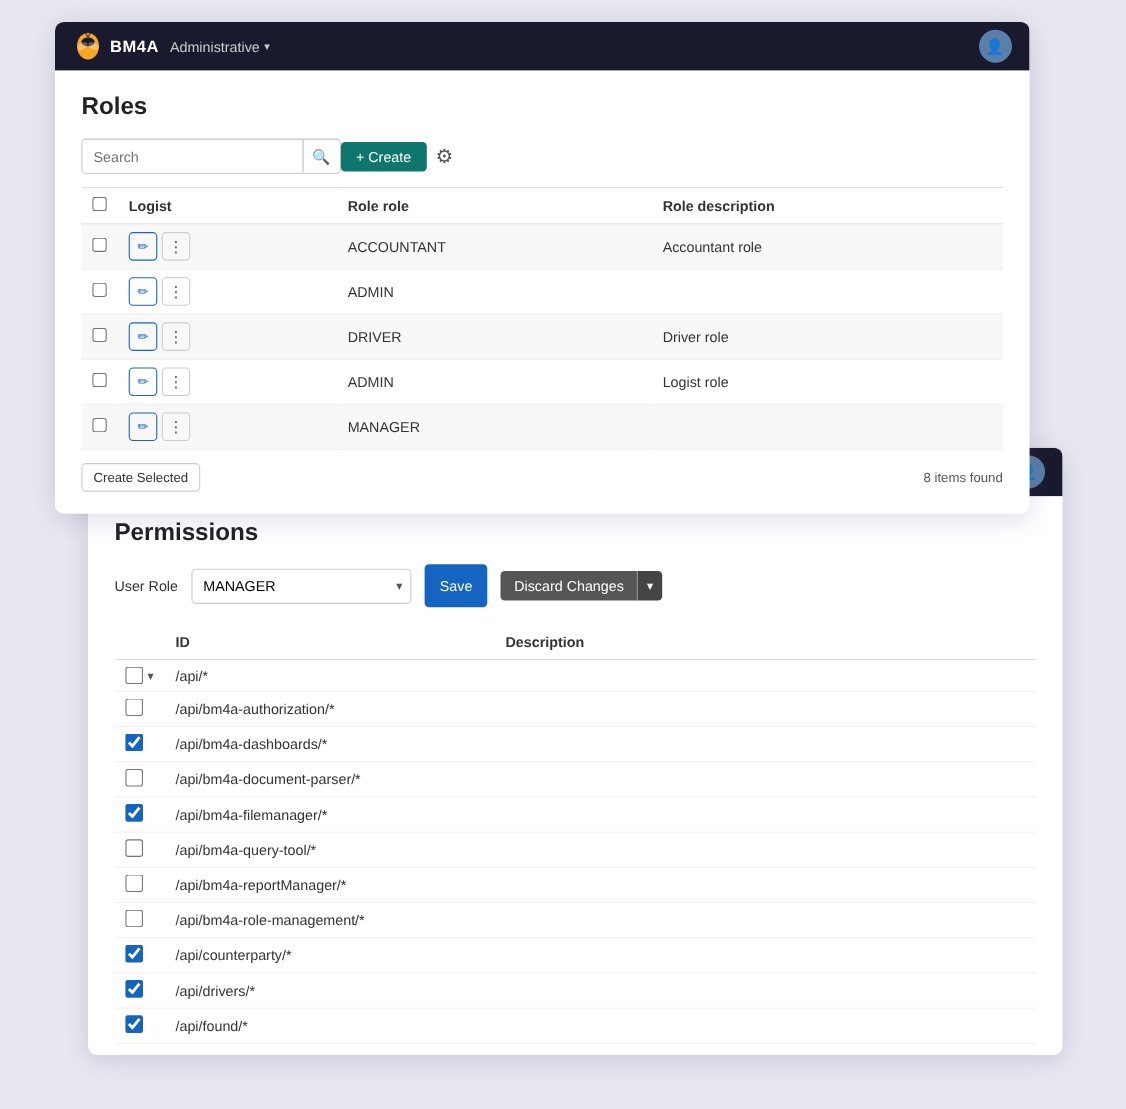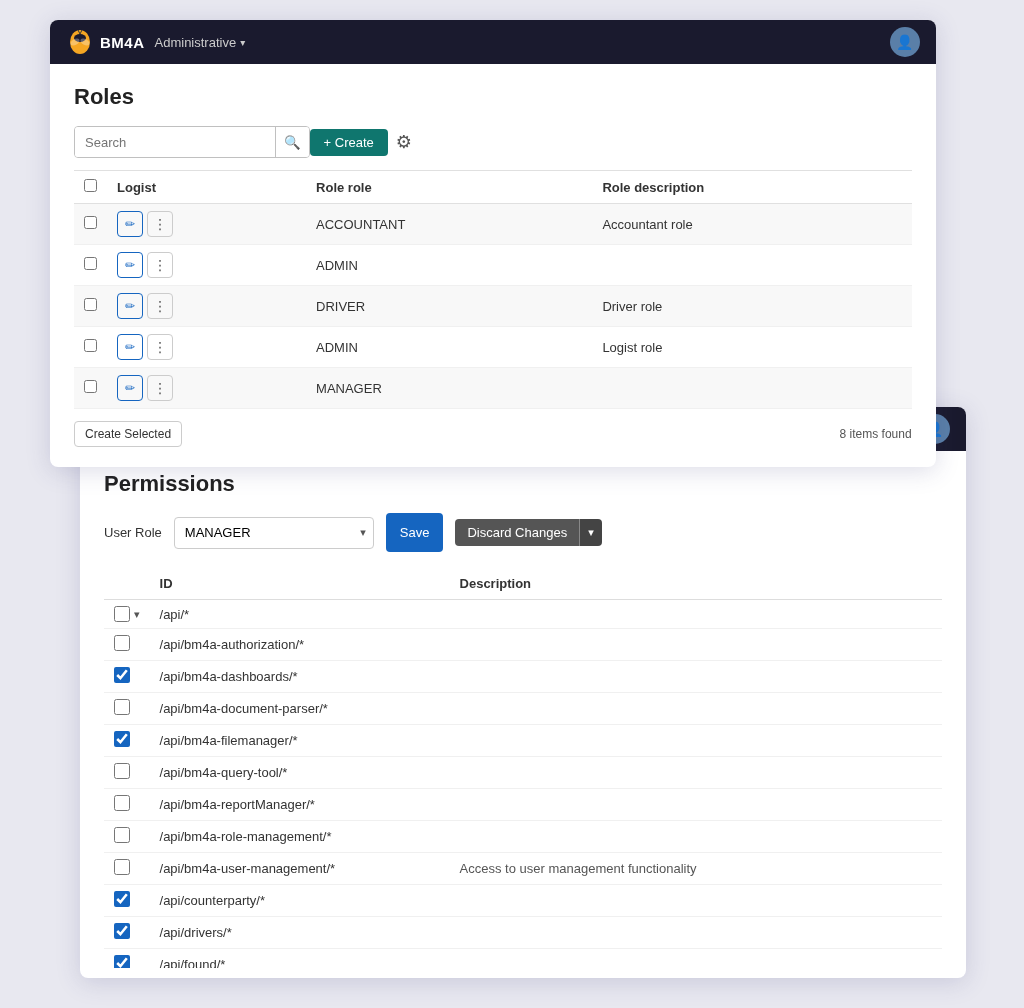--- a/index.html
+++ b/index.html
@@ -646,27 +646,20 @@
     </tr>
               <tr>
       <td>
         <input type="checkbox" class="perm-checkbox perm-checkbox-blue" style="">
       </td>
       <td>/api/bm4a-role-management/*</td>
       <td style="color:#555"></td>
     </tr>
               <tr>
       <td>
-        <input type="checkbox" class="perm-checkbox perm-checkbox-blue" style="">
-      </td>
-      <td>/api/bm4a-user-management/*</td>
-      <td style="color:#555">Access to user management functionality</td>
-    </tr>
-              <tr>
-      <td>
         <input type="checkbox" class="perm-checkbox perm-checkbox-blue" checked="" style="">
       </td>
       <td>/api/counterparty/*</td>
       <td style="color:#555"></td>
     </tr>
               <tr>
       <td>
         <input type="checkbox" class="perm-checkbox perm-checkbox-blue" checked="" style="">
       </td>
       <td>/api/drivers/*</td>

